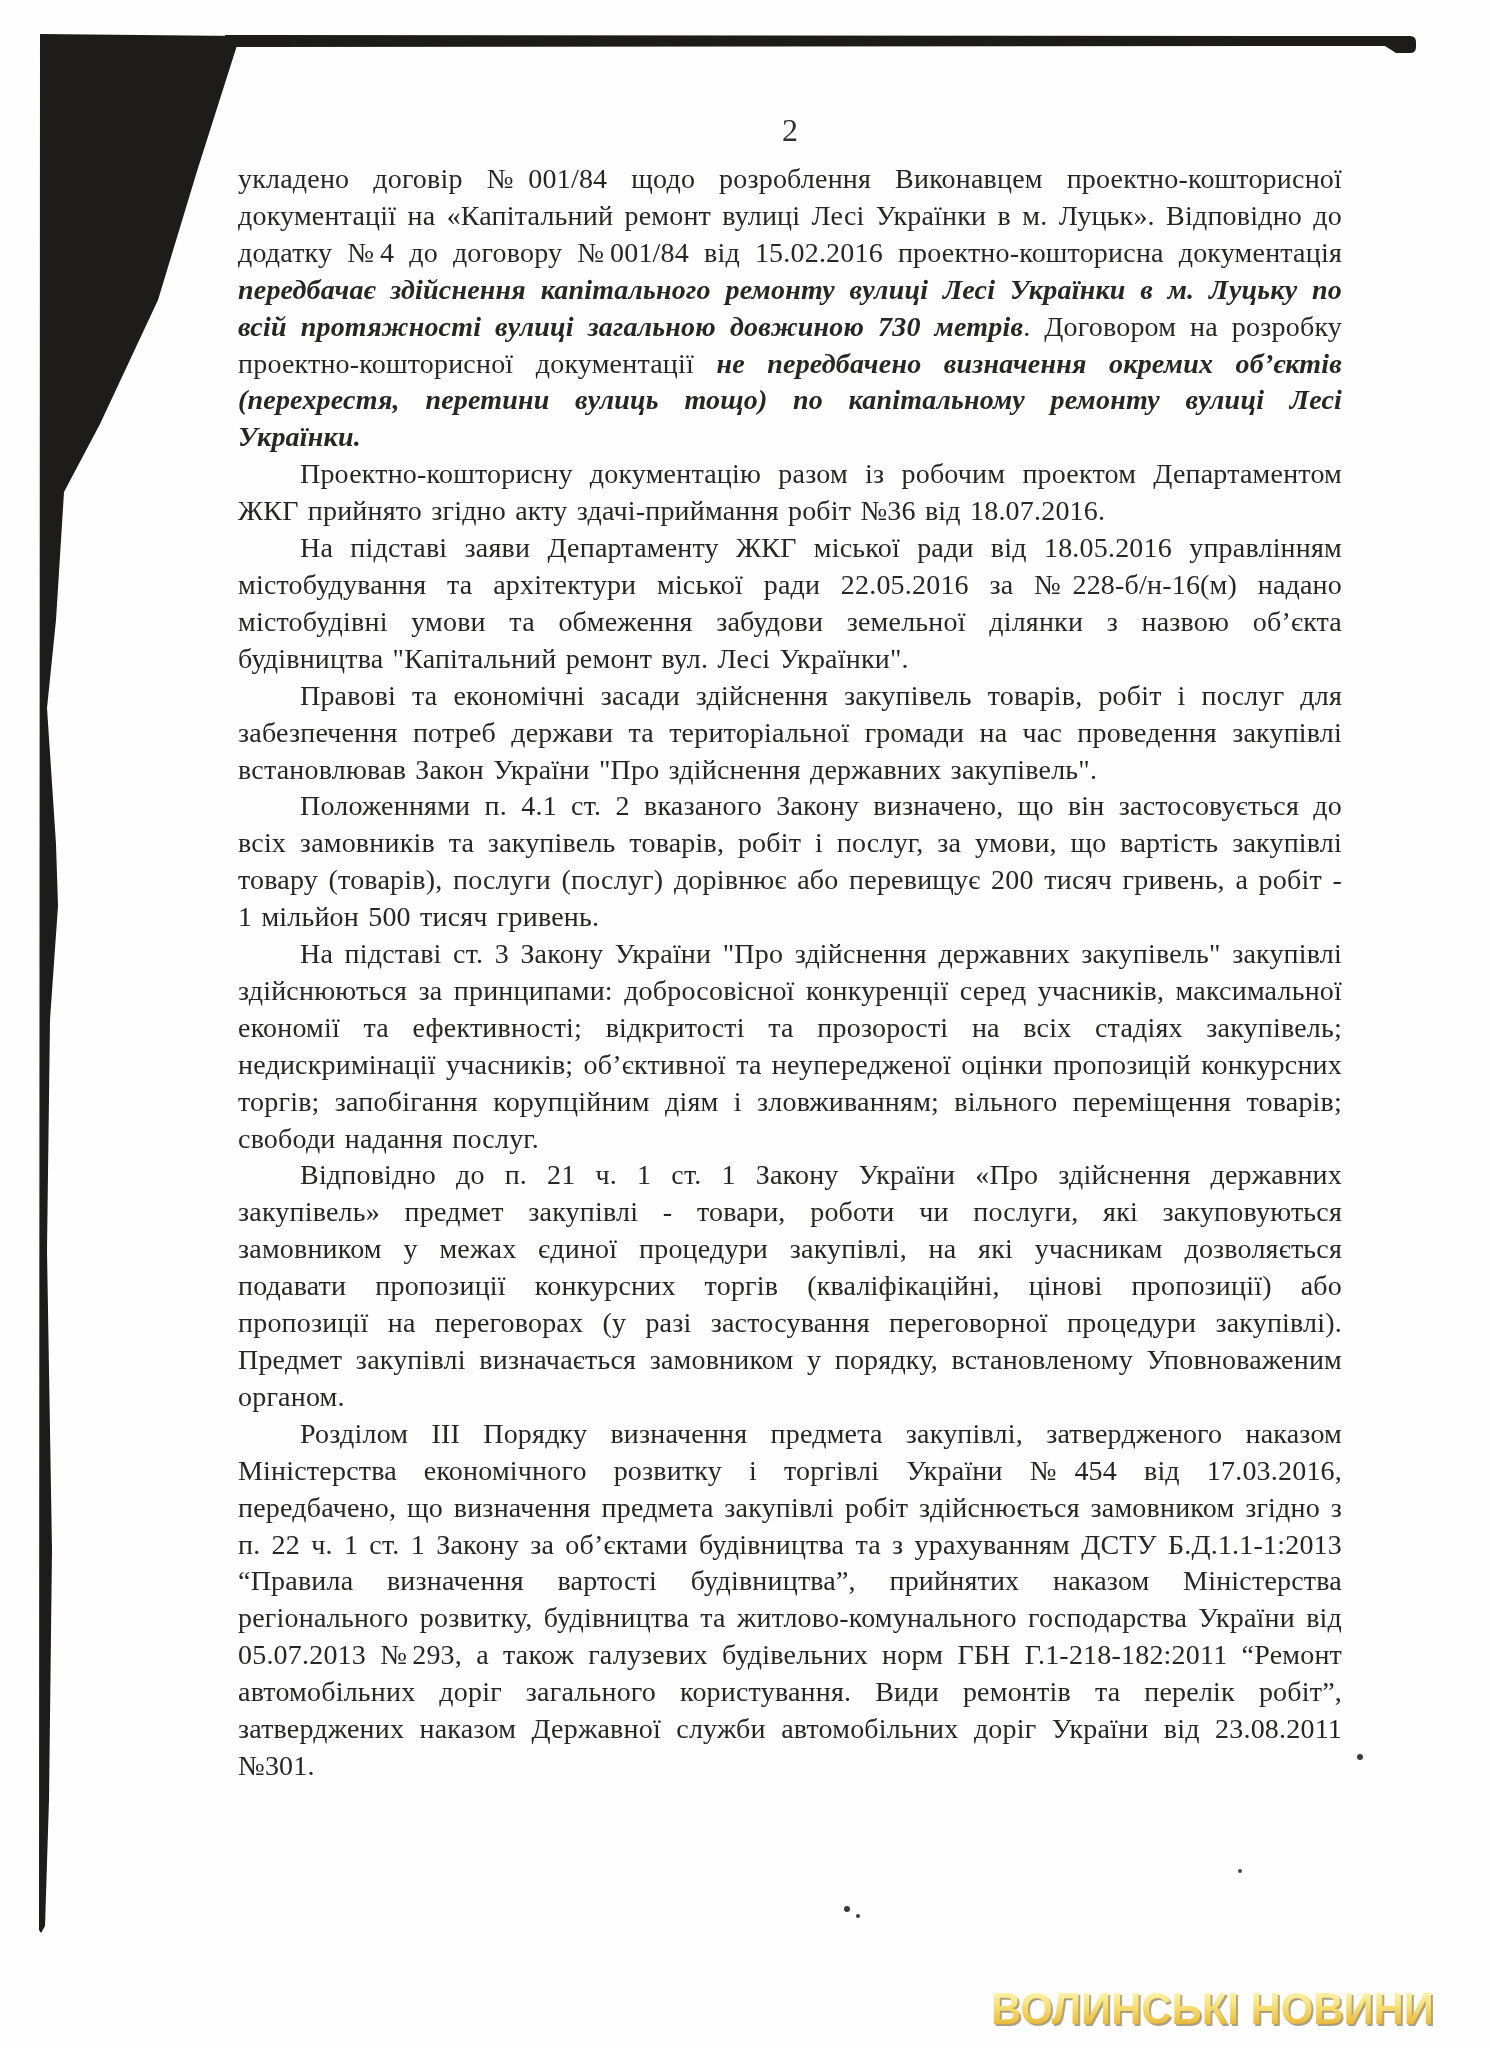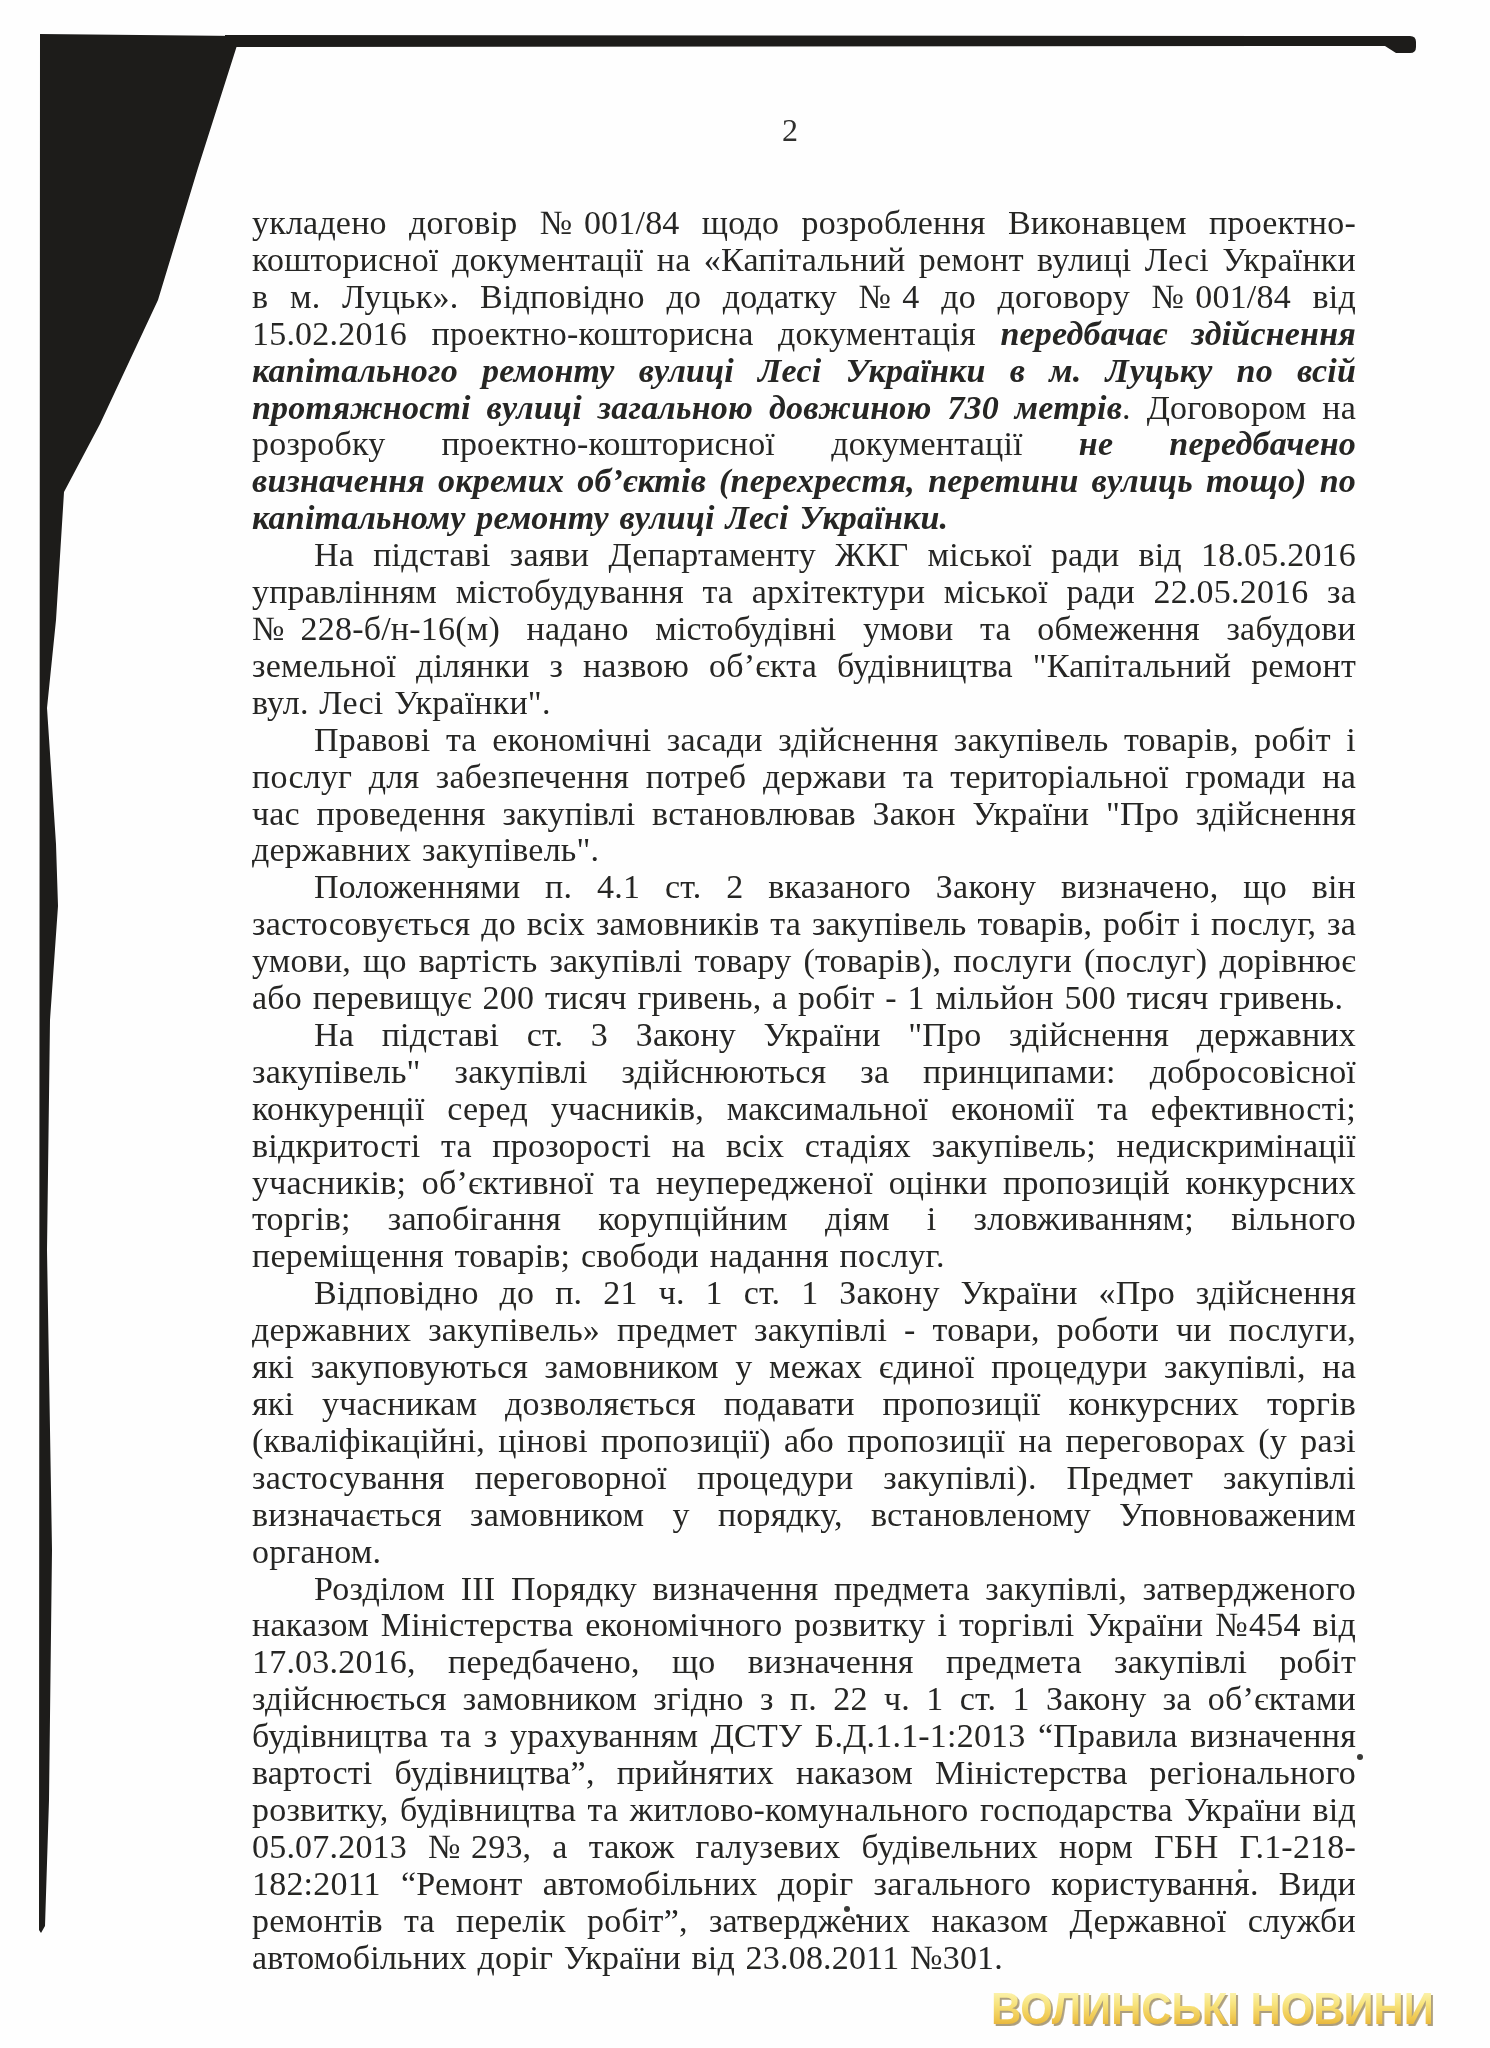--- a/index.html
+++ b/index.html
@@ -18,27 +18,26 @@
   }
   .page-number{
     position:absolute;
     left:238px;top:112px;width:1104px;
     text-align:center;
     font-size:32px;
     color:#30302e;
   }
   .text-block{
     position:absolute;
-    left:252px;top:161px;width:1104px;
-    font-size:34px;
+    left:238px;top:161px;width:1104px;
+    font-size:28px;
     line-height:36.9px;
     text-align:justify;
     letter-spacing:0.2px;
     word-spacing:2px;
-    margin-top:44px;
   }
   .text-block p{margin:0;padding:0;}
   .text-block p.ind{text-indent:62px;}
   .bi{font-style:italic;font-weight:bold;}
   .watermark{
     position:absolute;
     left:991px;top:1986px;
     font-family:"Liberation Sans", sans-serif;
     font-weight:bold;
     font-size:45px;
@@ -97,20 +96,21 @@
     <circle fill="#3a3a38" cx="1360" cy="1757" r="3"></circle>
     <circle fill="#3a3a38" cx="847" cy="1909" r="3"></circle>
     <circle fill="#3a3a38" cx="858" cy="1916" r="2"></circle>
     <circle fill="#4a4a48" cx="1240" cy="1871" r="2"></circle>
   </svg>
 
   <div class="page-number">2</div>
 
   <div class="text-block">
     <p><span>укладено договір №001/84 щодо розроблення Виконавцем проектно-кошторисної документації на «Капітальний ремонт вулиці Лесі Українки в м. Луцьк». Відповідно до додатку №4 до договору №001/84 від 15.02.2016 проектно-кошторисна документація </span><span class="bi">передбачає здійснення капітального ремонту вулиці Лесі Українки в м. Луцьку по всій протяжності вулиці загальною довжиною 730 метрів</span><span>. Договором на розробку проектно-кошторисної документації </span><span class="bi">не передбачено визначення окремих об’єктів (перехрестя, перетини вулиць тощо) по капітальному ремонту вулиці Лесі Українки.</span></p>
+    <p class="ind">Проектно-кошторисну документацію разом із робочим проектом Департаментом ЖКГ прийнято згідно акту здачі-приймання робіт №36 від 18.07.2016.</p>
     <p class="ind">На підставі заяви Департаменту ЖКГ міської ради від 18.05.2016 управлінням містобудування та архітектури міської ради 22.05.2016 за №228-б/н-16(м) надано містобудівні умови та обмеження забудови земельної ділянки з назвою об’єкта будівництва "Капітальний ремонт вул. Лесі Українки".</p>
     <p class="ind">Правові та економічні засади здійснення закупівель товарів, робіт і послуг для забезпечення потреб держави та територіальної громади на час проведення закупівлі встановлював Закон України "Про здійснення державних закупівель".</p>
     <p class="ind">Положеннями п. 4.1 ст. 2 вказаного Закону визначено, що він застосовується до всіх замовників та закупівель товарів, робіт і послуг, за умови, що вартість закупівлі товару (товарів), послуги (послуг) дорівнює або перевищує 200 тисяч гривень, а робіт - 1 мільйон 500 тисяч гривень.</p>
     <p class="ind">На підставі ст. 3 Закону України "Про здійснення державних закупівель" закупівлі здійснюються за принципами: добросовісної конкуренції серед учасників, максимальної економії та ефективності; відкритості та прозорості на всіх стадіях закупівель; недискримінації учасників; об’єктивної та неупередженої оцінки пропозицій конкурсних торгів; запобігання корупційним діям і зловживанням; вільного переміщення товарів; свободи надання послуг.</p>
     <p class="ind">Відповідно до п. 21 ч. 1 ст. 1 Закону України «Про здійснення державних закупівель»  предмет закупівлі - товари, роботи чи послуги, які закуповуються замовником у межах єдиної процедури закупівлі, на які учасникам дозволяється подавати пропозиції конкурсних торгів (кваліфікаційні, цінові пропозиції) або пропозиції на переговорах (у разі застосування переговорної процедури закупівлі). Предмет закупівлі визначається замовником у порядку, встановленому Уповноваженим органом.</p>
     <p class="ind">Розділом III Порядку визначення предмета закупівлі, затвердженого наказом Міністерства економічного розвитку і торгівлі України №454 від 17.03.2016, передбачено, що визначення предмета закупівлі робіт здійснюється замовником згідно з п. 22 ч. 1 ст. 1 Закону за об’єктами будівництва та з урахуванням ДСТУ Б.Д.1.1-1:2013 “Правила визначення вартості будівництва”, прийнятих наказом Міністерства регіонального розвитку, будівництва та житлово-комунального господарства України від 05.07.2013 №293, а також галузевих будівельних норм ГБН Г.1-218-182:2011 “Ремонт автомобільних доріг загального користування. Види ремонтів та перелік робіт”, затверджених наказом Державної служби автомобільних доріг України від 23.08.2011 №301.</p>
   </div>
 
   <div class="watermark">ВОЛИНСЬКІ НОВИНИ</div>
 

